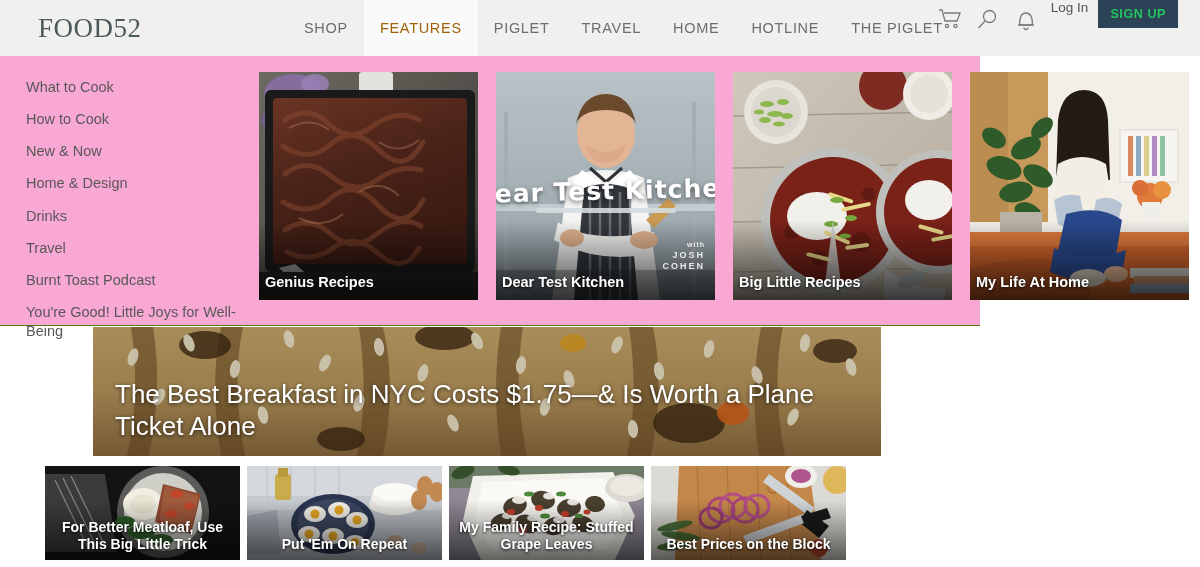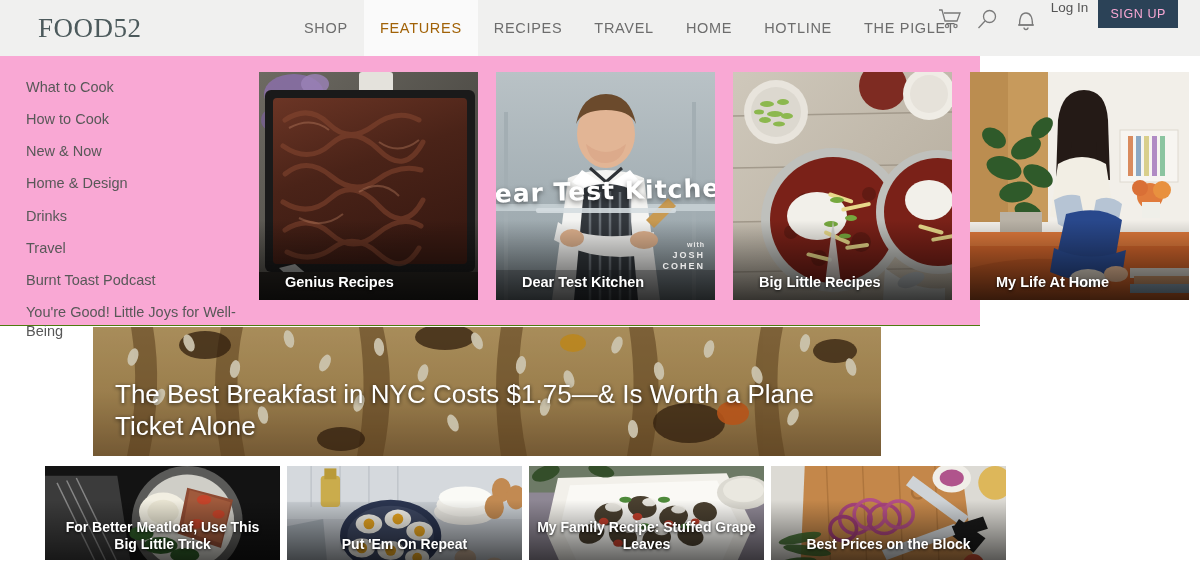--- a/index.html
+++ b/index.html
@@ -51,23 +51,23 @@
     cursor: pointer;
   }
   .icon-btn svg { display: block; }
   .login-link {
     font-size: 13.5px; color: #555;
     margin: 0 10px 0 6px;
     cursor: pointer;
   }
   .signup-btn {
     background: #2b4257;
-    color: #f9a8d4;
+    color: #22c55e;
     font-size: 12.5px;
-    font-weight: normal;
+    font-weight: bold;
     letter-spacing: 0.6px;
     padding: 7px 12px;
     cursor: pointer;
     border: none;
     font-family: "Liberation Sans", sans-serif;
   }
 
   
   .dropdown {
     position: absolute; top: 56px; left: 0;
@@ -91,21 +91,21 @@
     display: flex; gap: 18px;
   }
   .card {
     position: relative;
     width: 219px; height: 228px;
     overflow: hidden;
     cursor: pointer;
     background: #3a3a3a;
   }
   .card-label {
-    position: absolute; left: 26px; bottom: 10px;
+    position: absolute; left: 6px; bottom: 10px;
     color: #fff;
     font-size: 14.5px;
     font-weight: bold;
     text-shadow: 0 1px 3px rgba(0,0,0,.85);
     z-index: 5;
   }
   .card-shade {
     position: absolute; left: 0; right: 0; bottom: 0; height: 80px;
     background: linear-gradient(to top, rgba(0,0,0,.72), rgba(0,0,0,0));
     z-index: 3;
@@ -138,21 +138,21 @@
     text-shadow: 0 1px 4px rgba(0,0,0,.7);
   }
 
   
   .thumbs {
     position: absolute; top: 466px; left: 45px;
     display: flex; gap: 7px;
   }
   .thumb {
     position: relative;
-    width: 235px; height: 94px;
+    width: 195px; height: 94px;
     overflow: hidden;
     cursor: pointer;
     background: #2a2a2a;
   }
   .thumb-label {
     position: absolute; left: 8px; right: 8px; bottom: 7px;
     color: #fff;
     font-size: 14px;
     font-weight: bold;
     text-align: center;
@@ -185,21 +185,21 @@
 </style>
 </head>
 <body>
 
 <div class="header">
   <div class="logo">FOOD52</div>
 
   <nav class="nav">
     <div class="nav-item">SHOP</div>
     <div class="nav-item active">FEATURES</div>
-    <div class="nav-item">RECIPES</div>
+    <div class="nav-item">PIGLET</div>
     <div class="nav-item">TRAVEL</div>
     <div class="nav-item">HOME</div>
     <div class="nav-item">HOTLINE</div>
     <div class="nav-item">THE PIGLET</div>
   </nav>
 
   <div class="header-right">
     <div class="icon-btn">
       <svg width="24" height="22" viewBox="0 0 24 22" fill="none" stroke="#7a7a7a" stroke-width="1.3">
         <path d="M1 2h3l3 11h12l3-8H6"></path>

